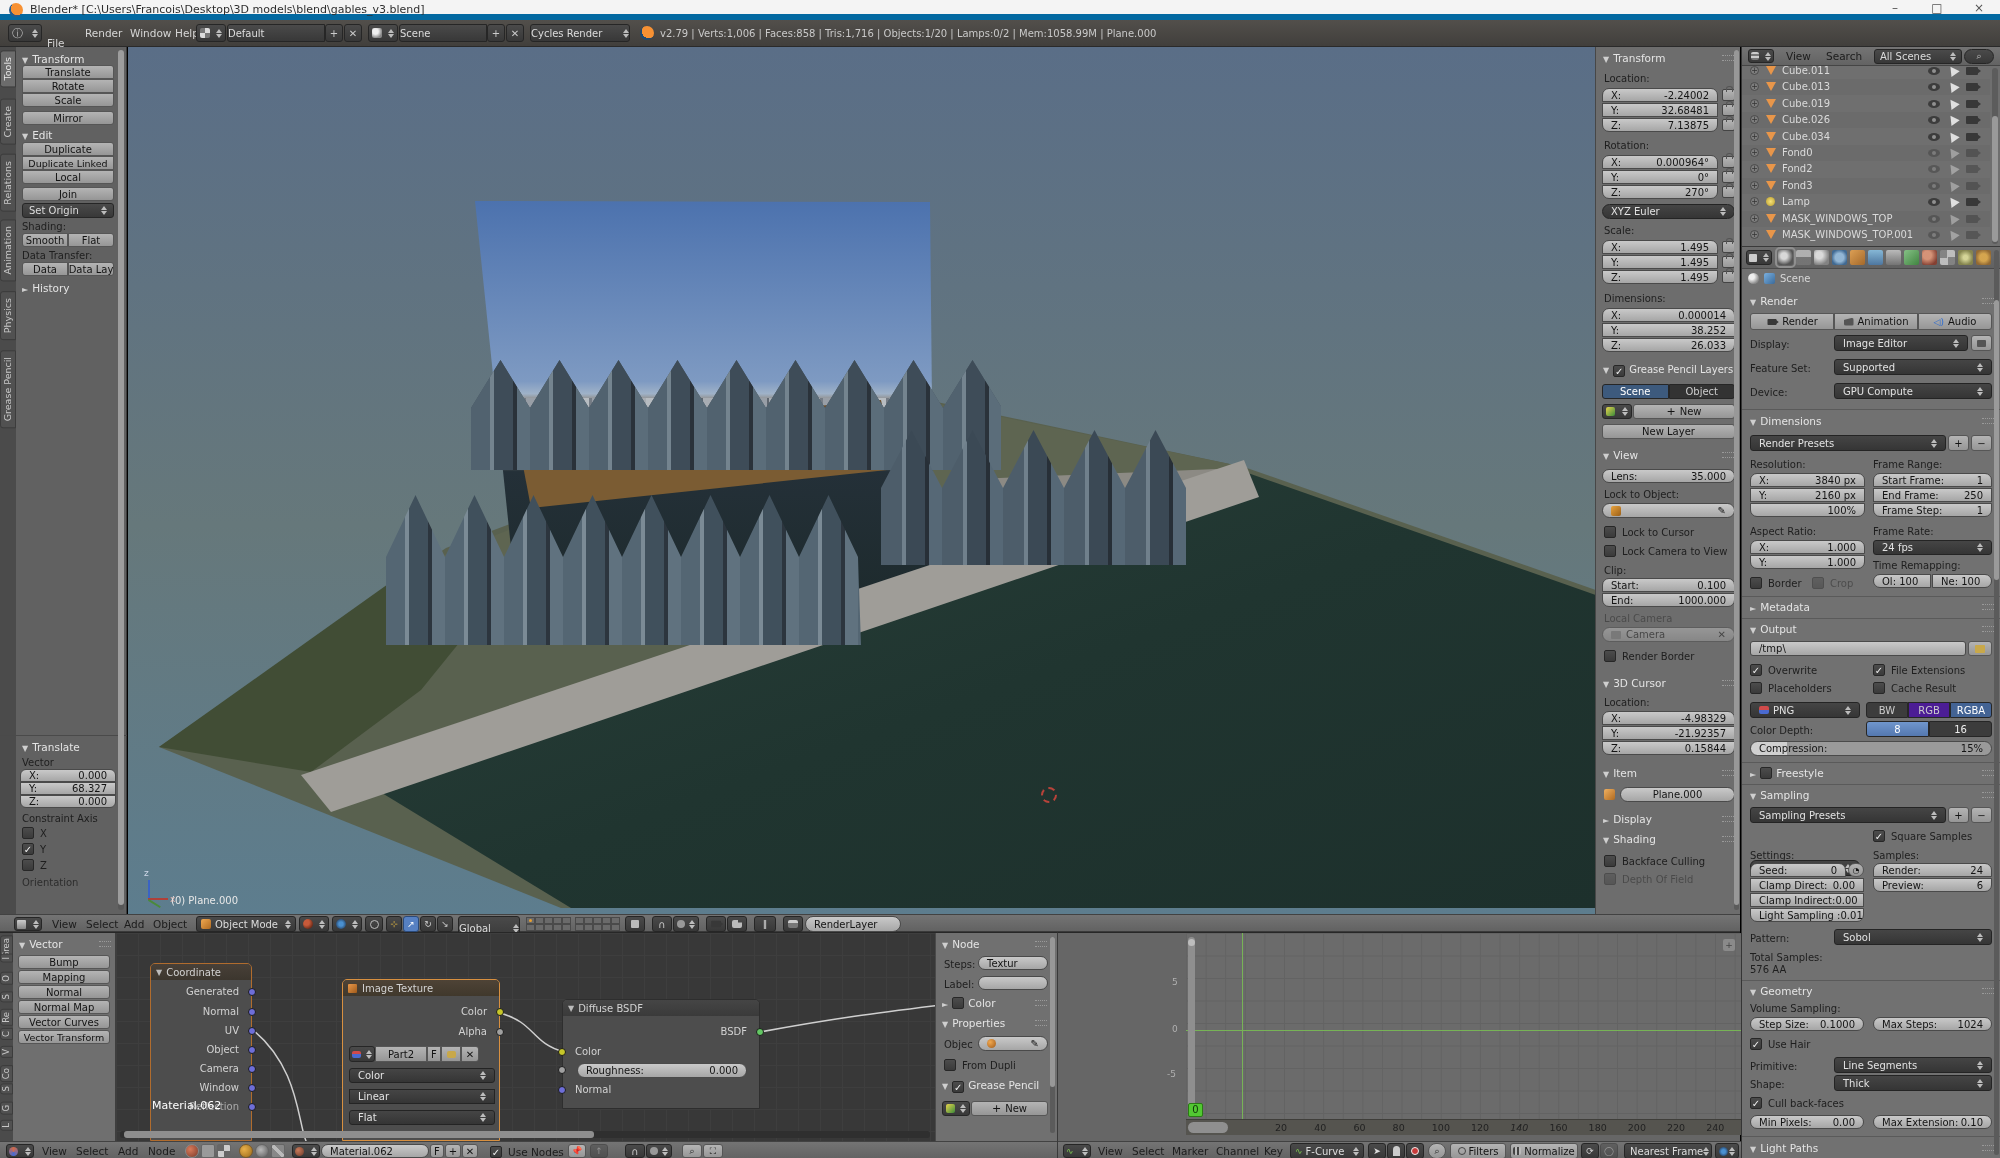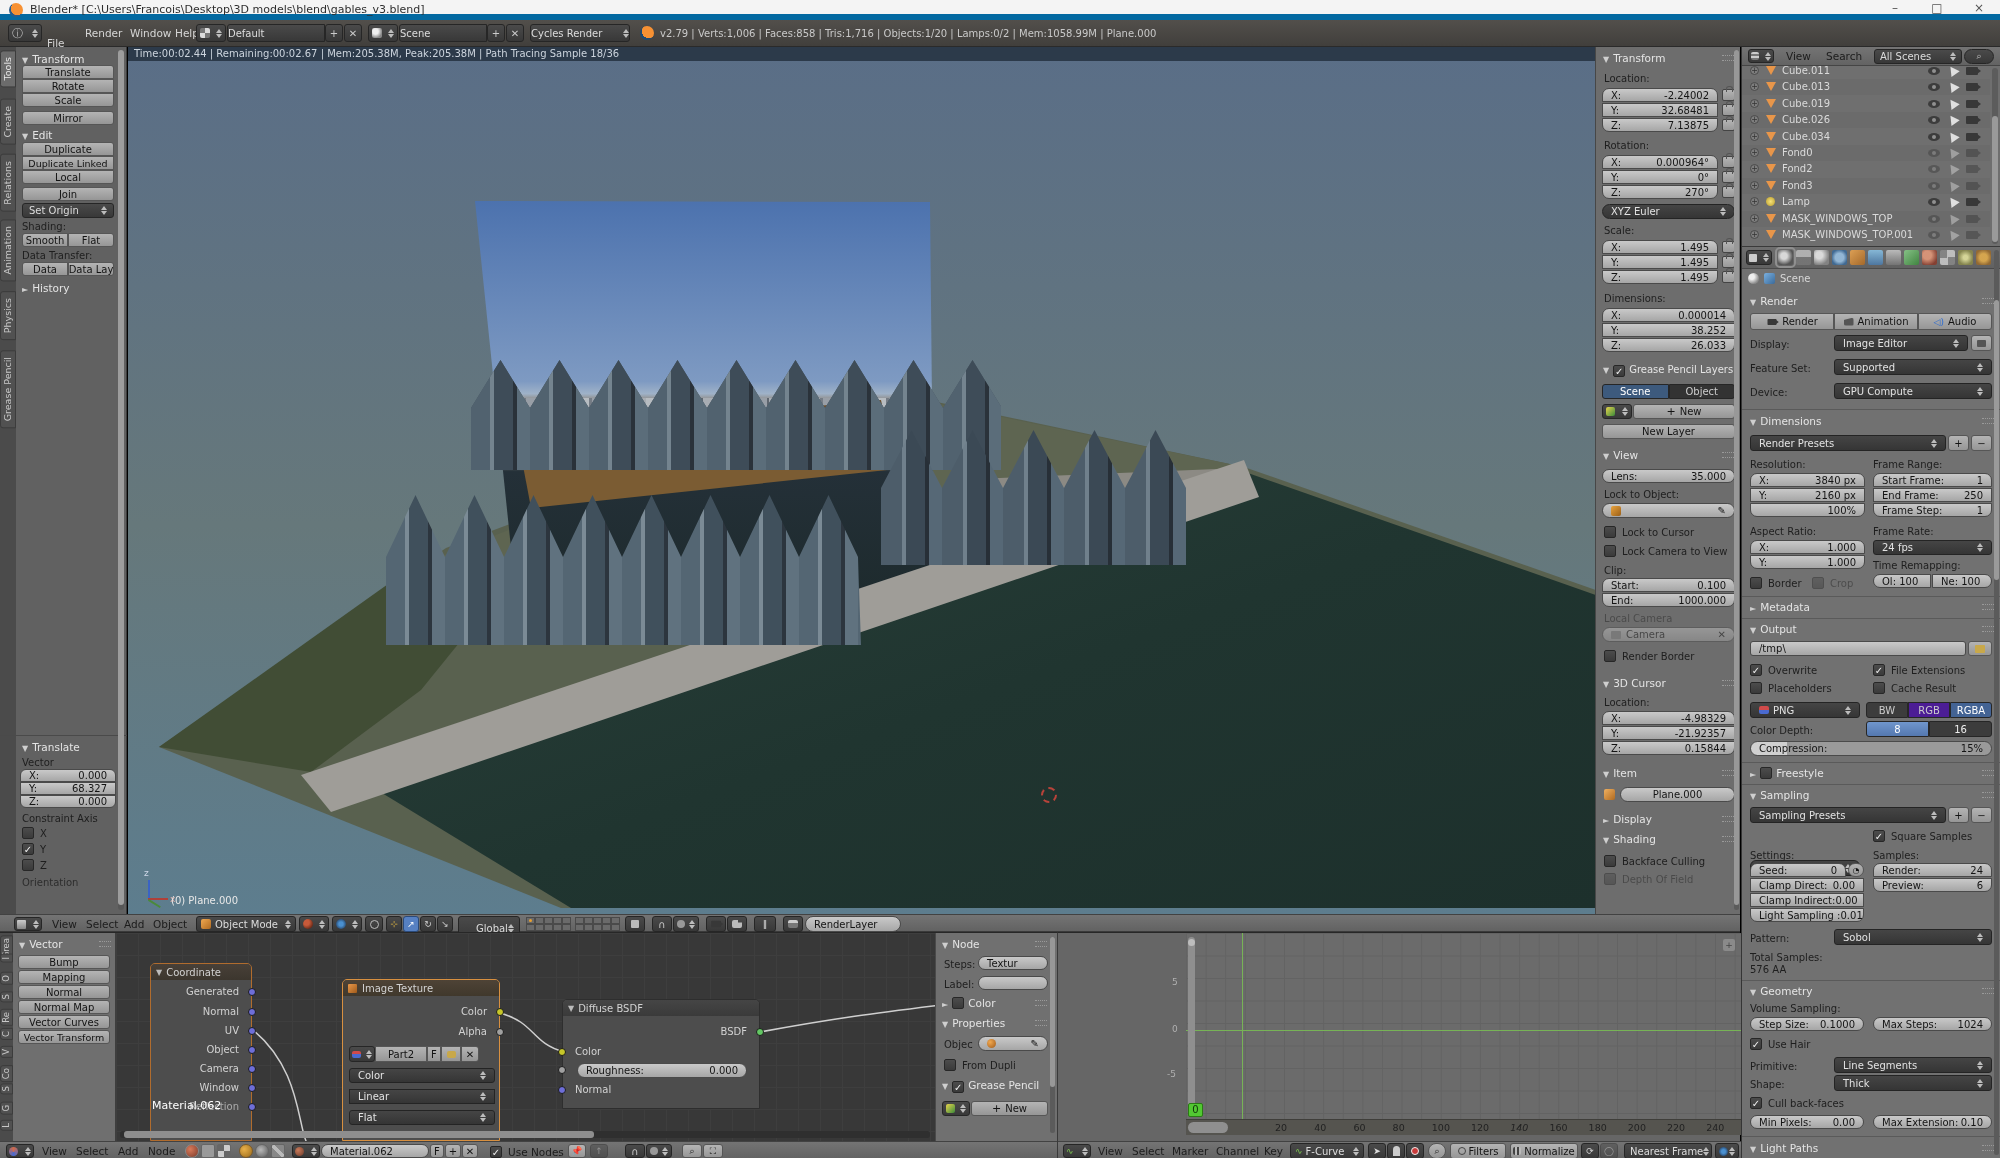--- a/index.html
+++ b/index.html
@@ -176,23 +176,20 @@
       <div id="bbRow" class="abs" style="left:6px;top:48%;width:448px;height:62px;background:repeating-linear-gradient(90deg,#b7bcc1 0 9px,#757c85 9px 12px,#989ea6 12px 22px,#5f666f 22px 24px,#a8adb3 24px 33px)"></div>
     </div>
     <div class="abs" style="left:0;top:0;width:1437px;height:568px;clip-path:polygon(177px 425px,1089px 133px,1437px 255px,1437px 568px,412px 568px);background:linear-gradient(160deg,#2e463f,#203530 60%,#1d302c)"></div>
     <div class="abs" style="left:0;top:0;width:1437px;height:568px;clip-path:polygon(142px 435px,1085px 120px,1100px 157px,172px 472px);background:#9f9d98"></div>
     <div class="abs" style="left:0;top:0;width:1437px;height:568px;clip-path:polygon(402px 90px,722px 60px,728px 88px,408px 118px);background:#6b4f2c"></div>
     <div class="abs" style="left:0;top:0;width:1437px;height:568px;clip-path:polygon(362px 115px,737px 78px,747px 128px,372px 168px);background:#7b5c33"></div>
     <div id="rowBack" class="abs" style="left: 312px; top: 20px; width: 530px; height: 110px; background: repeating-linear-gradient(90deg, rgb(81, 98, 111) 0px, rgb(81, 98, 111) 19px, rgb(116, 132, 143) 19px, rgb(116, 132, 143) 23px, rgb(62, 76, 88) 23px, rgb(62, 76, 88) 42px, rgb(42, 50, 58) 42px, rgb(42, 50, 58) 46px, rgb(91, 109, 122) 46px, rgb(91, 109, 122) 59px), linear-gradient(rgb(74, 89, 101), rgb(60, 73, 84)); clip-path: polygon(0px 110px, 0px 48px, 29.5px 0px, 59px 48px, 88.5px 0px, 118px 48px, 147.5px 0px, 177px 48px, 206.5px 0px, 236px 48px, 265.5px 0px, 295px 48px, 324.5px 0px, 354px 48px, 383.5px 0px, 413px 48px, 442.5px 0px, 472px 48px, 501.5px 0px, 531px 48px, 530px 110px);"></div>
     <div id="rowRight" class="abs" style="left: 722px; top: 90px; width: 305px; height: 135px; background: repeating-linear-gradient(90deg, rgb(77, 93, 106) 0px, rgb(77, 93, 106) 21px, rgb(112, 128, 140) 21px, rgb(112, 128, 140) 25px, rgb(59, 73, 85) 25px, rgb(59, 73, 85) 44px, rgb(39, 47, 55) 44px, rgb(39, 47, 55) 48px, rgb(86, 104, 118) 48px, rgb(86, 104, 118) 61px); clip-path: polygon(0px 135px, 0px 58px, 30.5px 0px, 61px 58px, 91.5px 0px, 122px 58px, 152.5px 0px, 183px 58px, 213.5px 0px, 244px 58px, 274.5px 0px, 305px 58px, 305px 135px);"></div>
     <div id="rowFront" class="abs" style="left: 227px; top: 155px; width: 475px; height: 150px; background: repeating-linear-gradient(90deg, rgb(84, 102, 115) 0px, rgb(84, 102, 115) 19px, rgb(123, 139, 150) 19px, rgb(123, 139, 150) 23px, rgb(64, 80, 92) 23px, rgb(64, 80, 92) 42px, rgb(44, 53, 62) 42px, rgb(44, 53, 62) 46px, rgb(96, 114, 127) 46px, rgb(96, 114, 127) 59px); clip-path: polygon(0px 150px, 0px 62px, 29.5px 0px, 59px 62px, 88.5px 0px, 118px 62px, 147.5px 0px, 177px 62px, 206.5px 0px, 236px 62px, 265.5px 0px, 295px 62px, 324.5px 0px, 354px 62px, 383.5px 0px, 413px 62px, 442.5px 0px, 472px 62px, 475px 150px);"></div>
   </div>
-  <div class="abs" style="left:0;top:0;width:1467px;height:14px;background:rgba(38,51,66,.88)">
-    <span style="position:absolute;left:6px;top:1px;font-size:10px;color:#ccd4dd;white-space:nowrap">Time:00:02.44 | Remaining:00:02.67 | Mem:205.38M, Peak:205.38M | Path Tracing Sample 18/36</span>
-  </div>
   <div class="abs" style="left:913px;top:740px;width:16px;height:16px;border:2px dashed #b8433a;border-radius:50%"></div>
   <div class="abs" style="left:12px;top:825px;width:36px;height:36px">
     <div class="abs" style="left:8px;top:8px;width:2px;height:20px;background:#3a63c4"></div>
     <div class="abs" style="left:8px;top:26px;width:20px;height:2px;background:#b04038"></div>
     <div class="abs" style="left:9px;top:27px;width:14px;height:2px;background:#4a8a3a;transform:rotate(32deg);transform-origin:0 0"></div>
     <span style="position:absolute;left:4px;top:-4px;font-size:9px;color:#d0d8e8">z</span>
     <span style="position:absolute;left:30px;top:22px;font-size:9px;color:#e8b0a8">x</span>
   </div>
   <div class="abs" style="left:43px;top:848px;font-size:10px;color:#e8e8e8;white-space:nowrap">(0) Plane.000</div>
 </div>
@@ -402,21 +399,21 @@
     </div>
   <div class="abs btnD" style="left:365px;top:1px;width:18px;height:16px;justify-content:center">
       <span class="gic" style="width:9px;height:9px;border-radius:50%;border:1.5px solid #bbb"></span>
     </div>
   <div class="abs btnD" style="left:386px;top:1px;width:16px;height:16px;justify-content:center">
       <span style="color:#d8b040;font-size:9px">⊹</span>
     </div>
   <div class="abs" style="left:403px;top:1px;width:16px;height:16px;background:#5680c2;border:1px solid #2a4a7a;border-radius:3px;color:#fff;font-size:9px;text-align:center;line-height:14px">↗</div>
   <div class="abs btnD" style="left:420px;top:1px;width:16px;height:16px;justify-content:center;color:#ccc;font-size:9px">↻</div>
   <div class="abs btnD" style="left:437px;top:1px;width:16px;height:16px;justify-content:center;color:#ccc;font-size:9px">↘</div>
-  <div class="abs btnD" style="left:458px;top:1px;width:62px;height:24px;padding:0 17px">
+  <div class="abs btnD" style="left:458px;top:1px;width:62px;height:24px;padding:0 0">
       <span style="font-size:10px">Global</span>
       <span class="updn">
         <i class="u"></i>
         <i class="d"></i>
       </span>
     </div>
   <div class="abs" style="left:526px;top:2px;width:92px;height:14px;display:flex;gap:4px">
     <div style="display:grid;grid-template-columns:repeat(5,9px);grid-template-rows:7px 7px">
       <div style="border:1px solid #4a4a4a;background:#6a6a6a;position:relative">
           <span style="position:absolute;left:2px;top:1px;width:3px;height:3px;border-radius:50%;background:#e8a030"></span>

